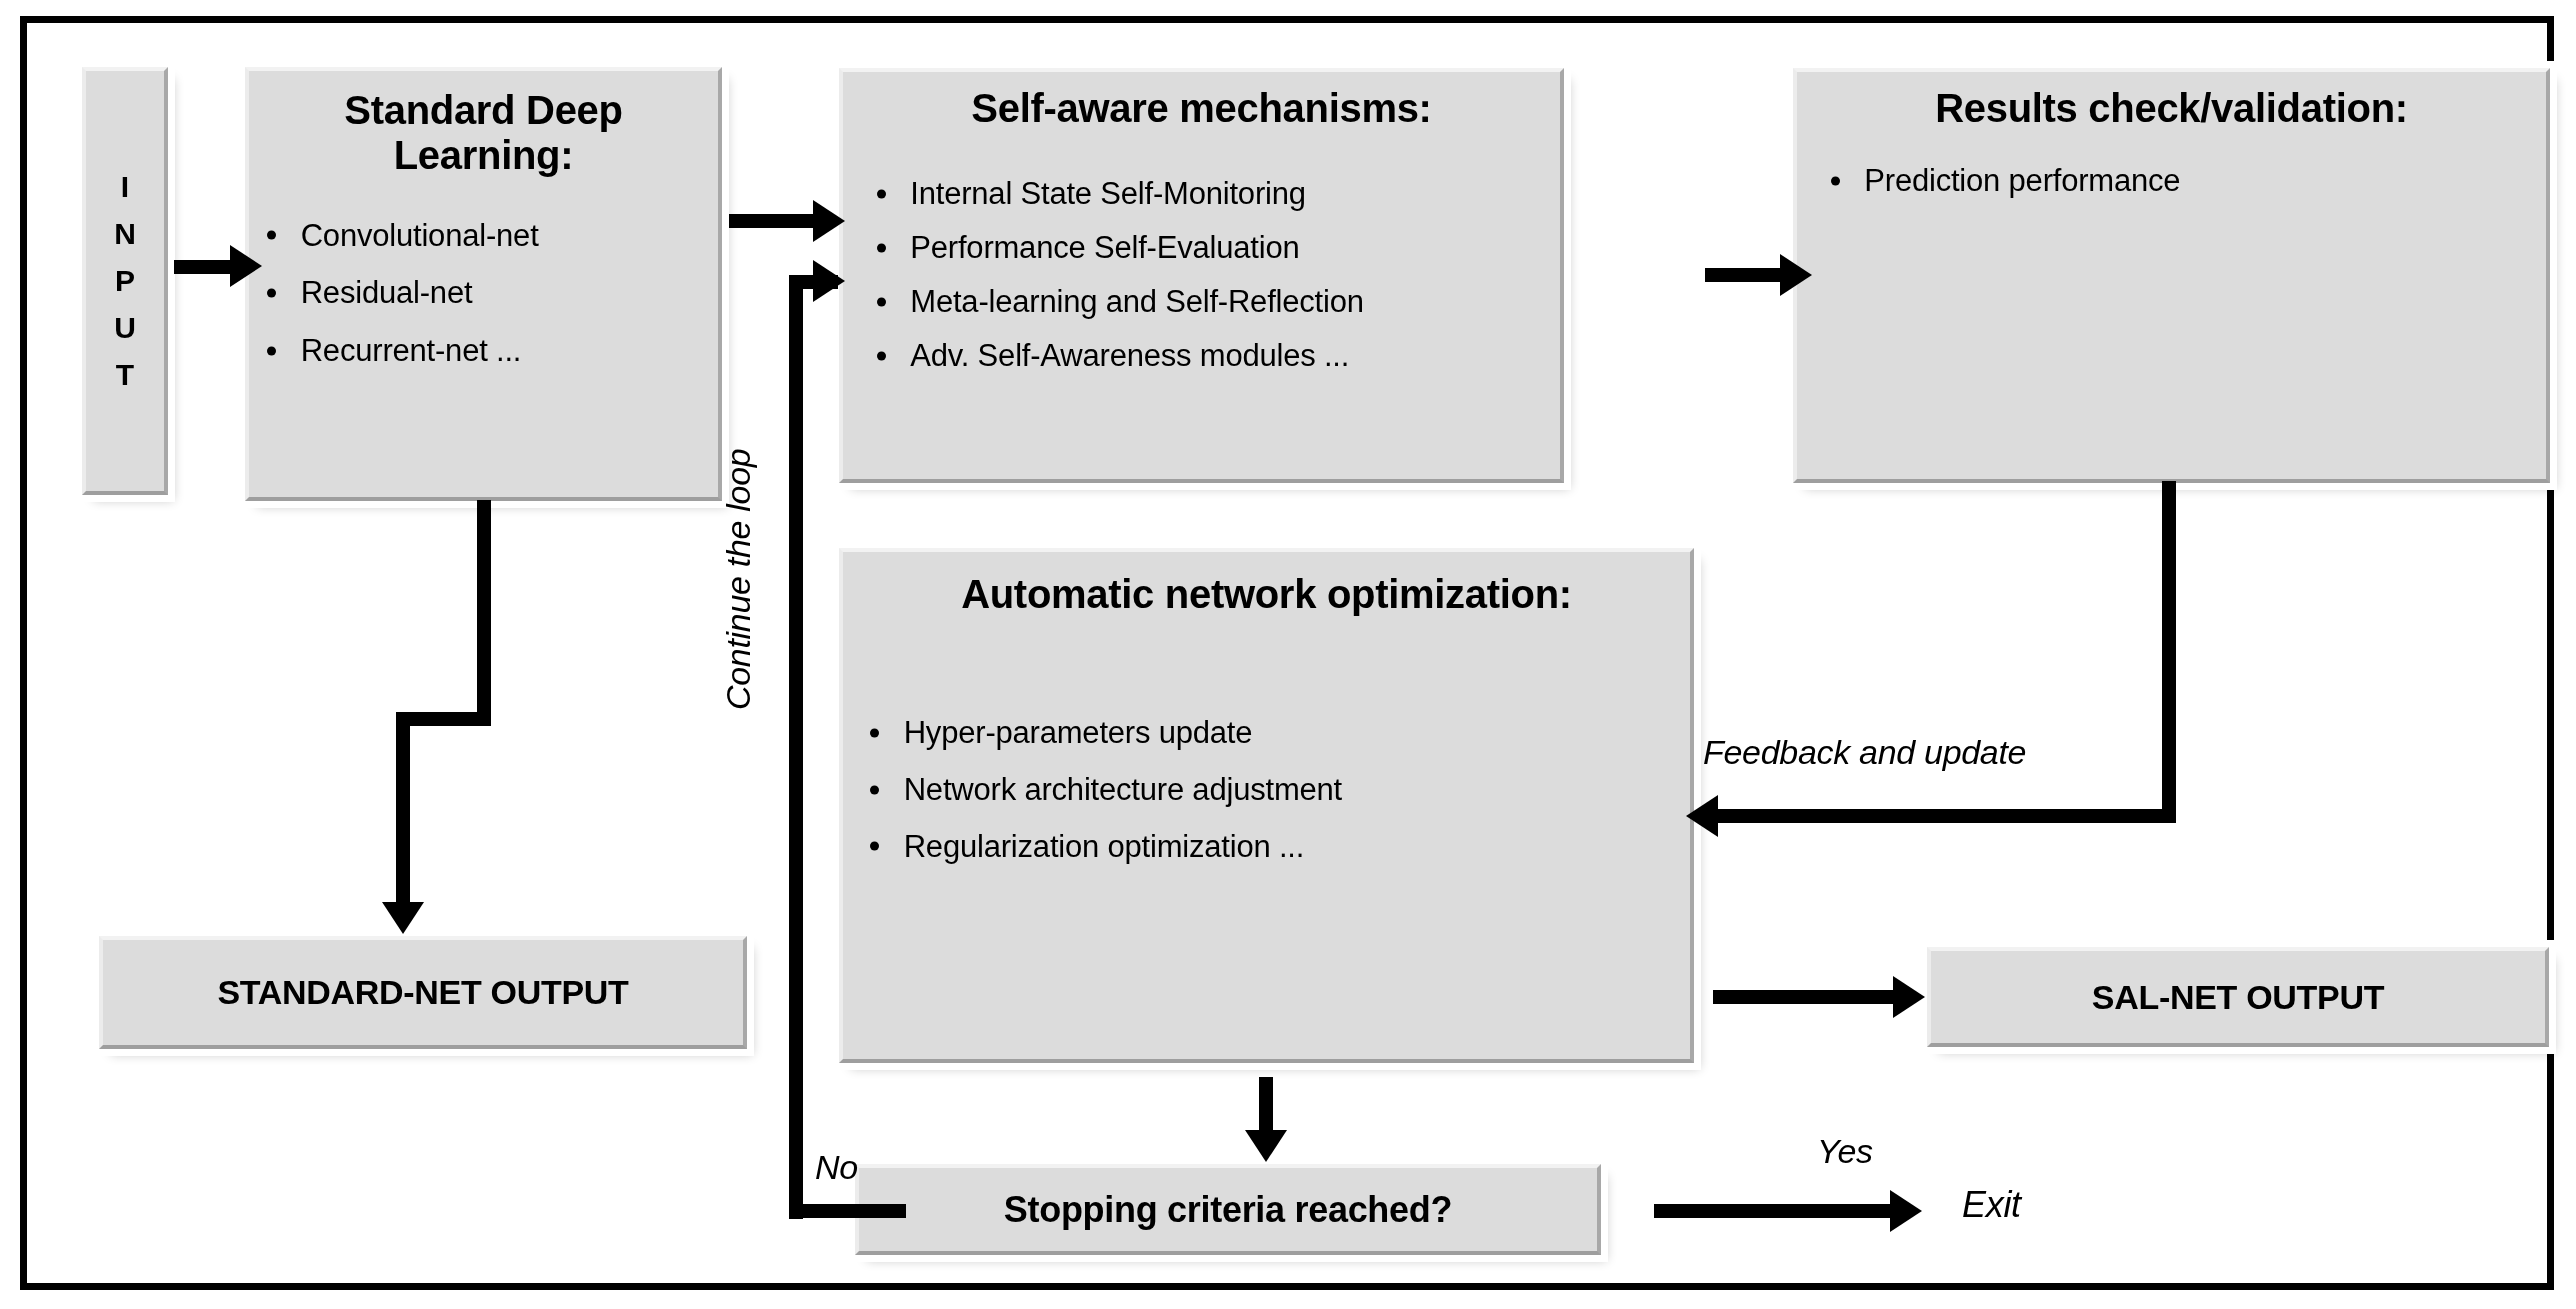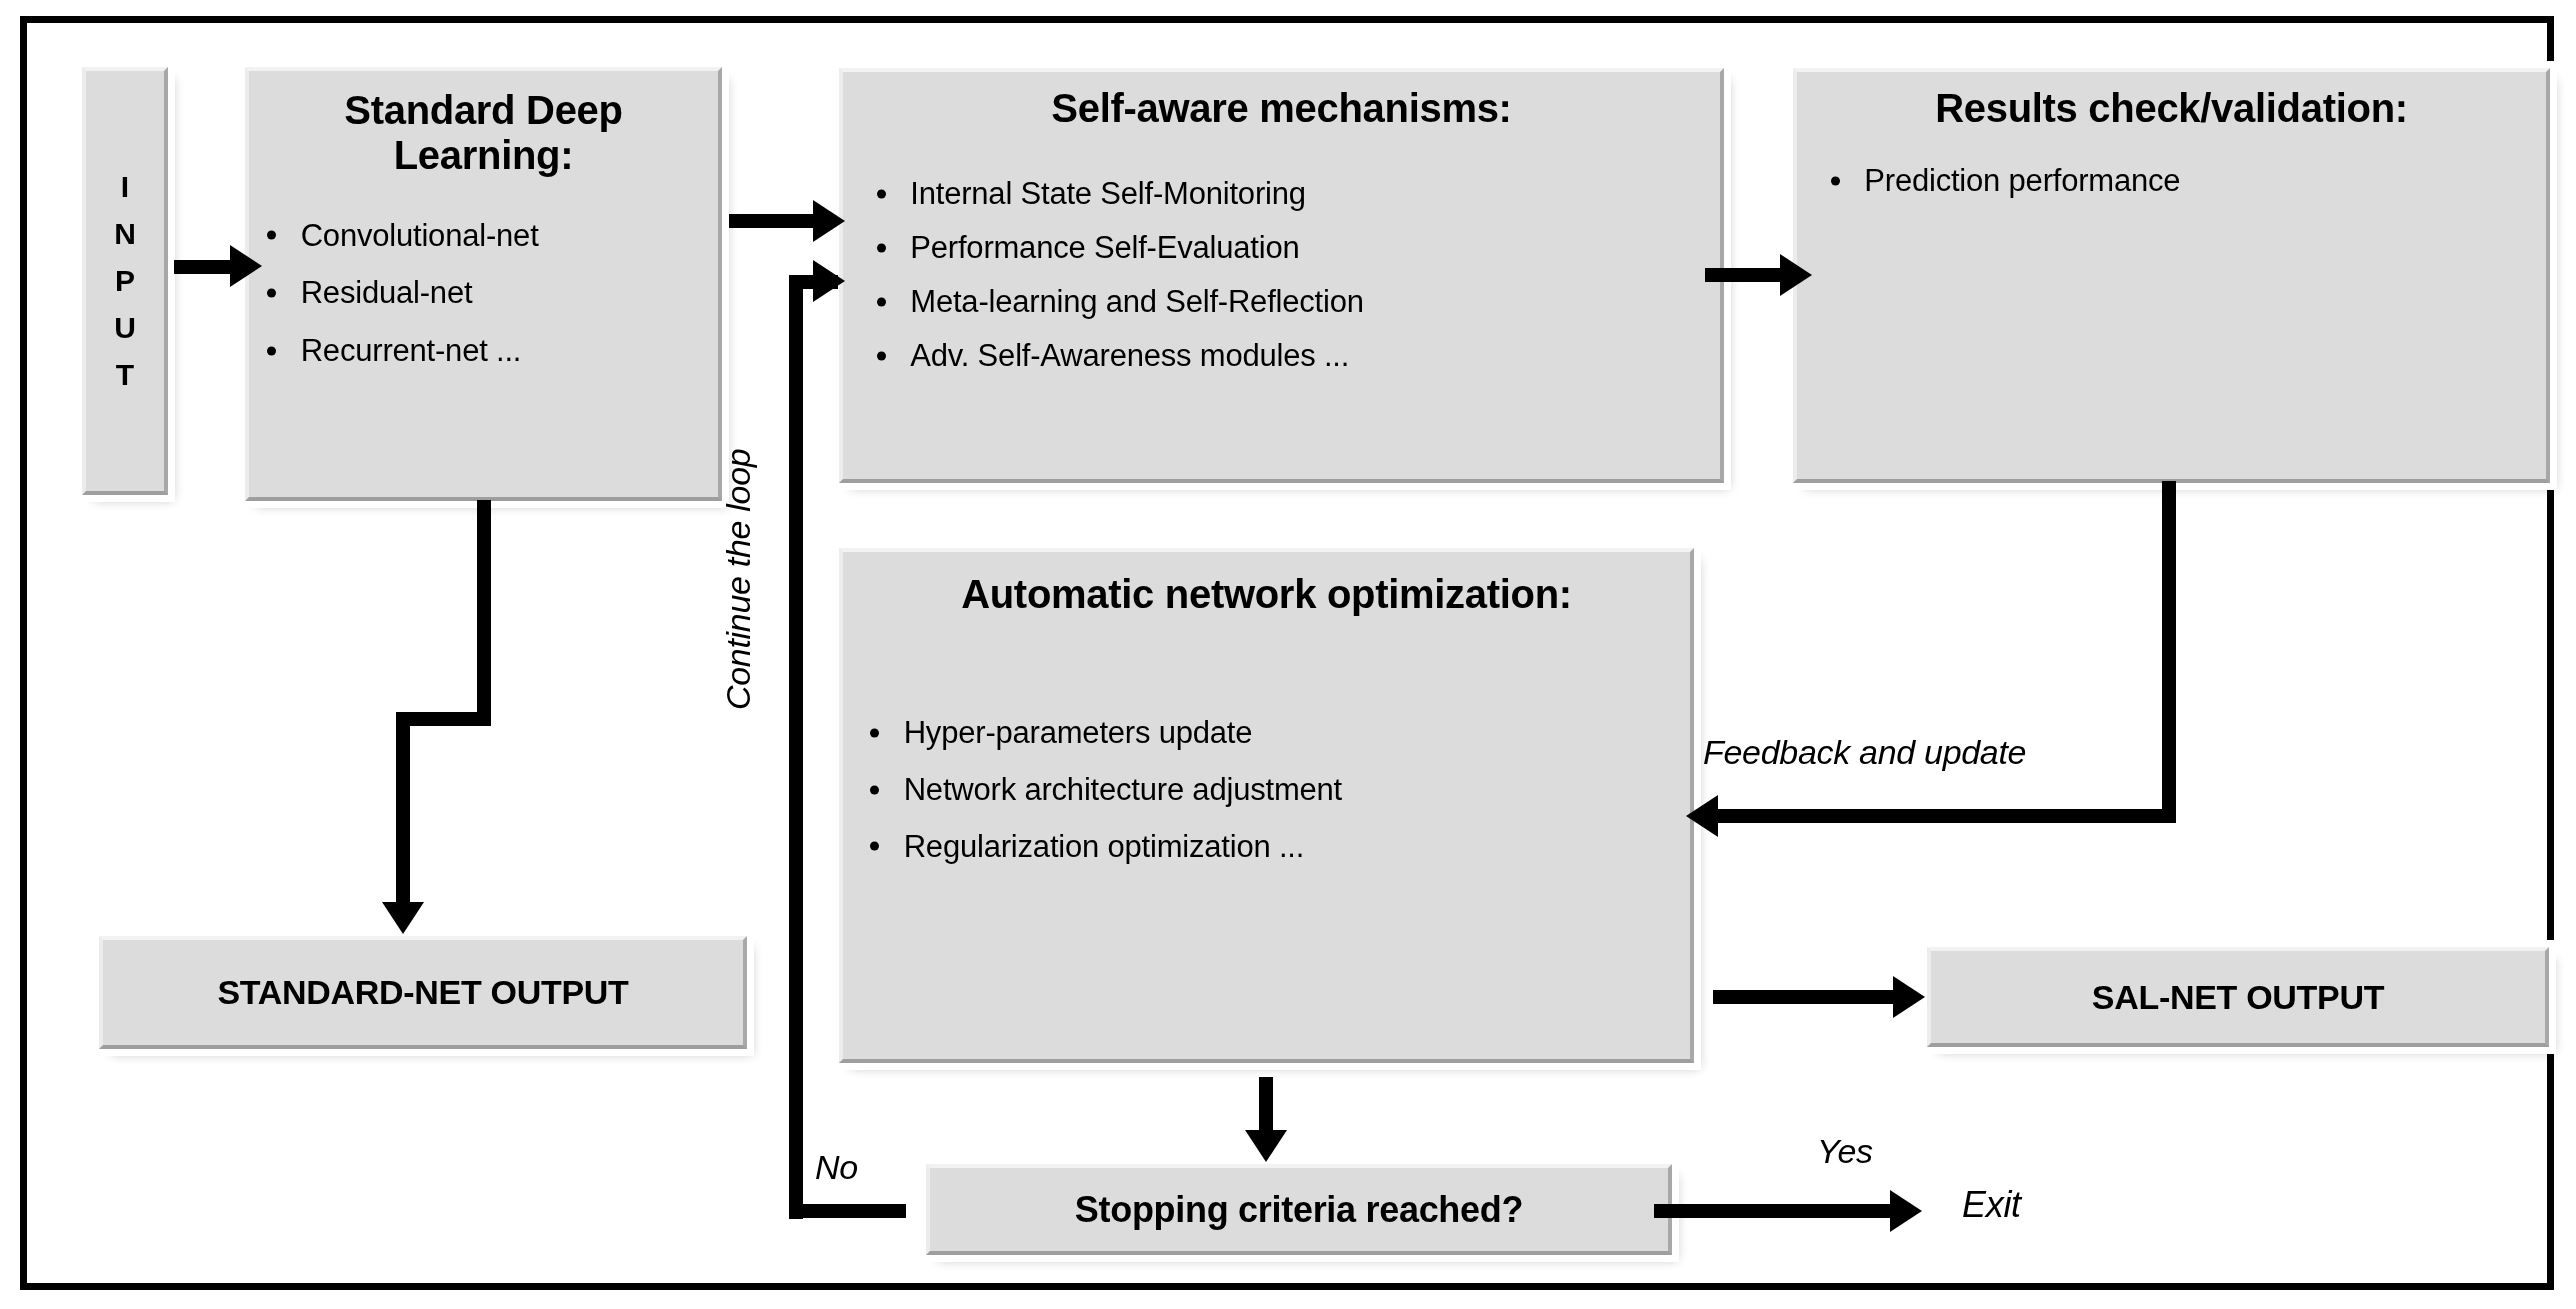--- a/index.html
+++ b/index.html
@@ -105,21 +105,21 @@
     padding: 17px 11.7px 0 11.7px;
   }
   #sdl-box .box-title { font-size: 40px; margin-bottom: 38px; }
   #sdl-box .bullets { font-size: 31px; }
   #sdl-box .bullets li { margin-bottom: 18px; }
 
   
   #sam-box {
     left: 812px;
     top: 45px;
-    width: 885px;
+    width: 725px;
     height: 415px;
     padding: 14.3px 11.7px 0 11.7px;
   }
   #sam-box .box-title { font-size: 40px; margin-bottom: 43px; }
   #sam-box .bullets { font-size: 31px; padding-left: 15.6px; }
   #sam-box .bullets li { margin-bottom: 14.3px; }
 
   
   #rcv-box {
     left: 1766px;
@@ -152,21 +152,21 @@
   }
   .bar-label {
     font-weight: bold;
     font-size: 34px;
     color: #000000;
     letter-spacing: -0.3px;
     white-space: nowrap;
   }
   #std-out-box  { left: 72px;  top: 913px; width: 648px; height: 113px; }
   #sal-out-box  { left: 1900px; top: 924px; width: 622px;  height: 100px; }
-  #stop-box     { left: 899px; top: 1141px; width: 746px; height: 91px; }
+  #stop-box     { left: 828px; top: 1141px; width: 746px; height: 91px; }
   #stop-box .bar-label { font-size: 36px; }
 
   
   .ln {
     position: absolute;
     background: #000000;
   }
 
   
   .arrow-r, .arrow-l, .arrow-d {

